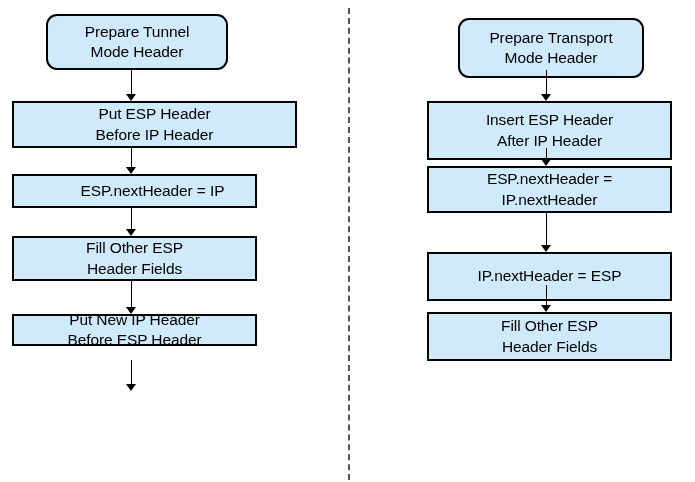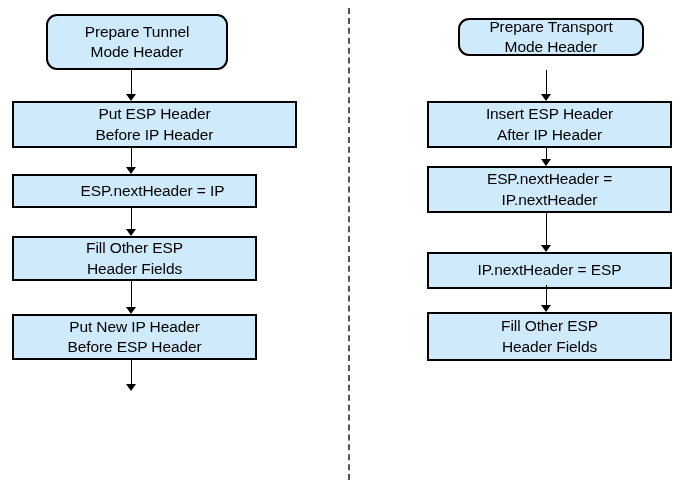--- a/index.html
+++ b/index.html
@@ -100,64 +100,64 @@
   <div class="node" style="left:12px; top:228px; width:245px; height:45px;">
     <span>Fill Other ESP
 Header Fields</span>
   </div>
 
   <div class="connector" style="left:125px; top:273px; height:33px;">
     <div class="stem"></div>
     <div class="head"></div>
   </div>
 
-  <div class="node" style="left:12px; top:306px; width:245px; height:46px;text-align:center;">
+  <div class="node" style="left:12px; top:306px; width:245px; height:32px;text-align:center;">
     <span>Put New IP Header
 Before ESP Header</span>
   </div>
 
   <div class="connector" style="left:125px; top:352px; height:31px;">
     <div class="stem"></div>
     <div class="head"></div>
   </div>
 
 
   <div class="divider" style="left:348px;"></div>
 
-  <div class="node terminal" style="left:458px; top:10px; width:186px; height:38px;">
+  <div class="node terminal" style="left:458px; top:10px; width:186px; height:60px;">
     <span>Prepare Transport
 Mode Header</span>
   </div>
 
   <div class="connector" style="left:540px; top:62px; height:31px;">
     <div class="stem"></div>
     <div class="head"></div>
   </div>
 
-  <div class="node" style="left:427px; top:93px; width:245px; height:47px;">
+  <div class="node" style="left:427px; top:93px; width:245px; height:59px;">
     <span>Insert ESP Header
 After IP Header</span>
   </div>
 
   <div class="connector" style="left:540px; top:140px; height:18px;">
     <div class="stem"></div>
     <div class="head"></div>
   </div>
 
   <div class="node" style="left:427px; top:158px; width:245px; height:47px;">
     <span>ESP.nextHeader =
 IP.nextHeader</span>
   </div>
 
   <div class="connector" style="left:540px; top:205px; height:39px;">
     <div class="stem"></div>
     <div class="head"></div>
   </div>
 
-  <div class="node" style="left:427px; top:244px; width:245px; height:37px;">
+  <div class="node" style="left:427px; top:244px; width:245px; height:49px;">
     <span>IP.nextHeader = ESP</span>
   </div>
 
   <div class="connector" style="left:540px; top:277px; height:27px;">
     <div class="stem"></div>
     <div class="head"></div>
   </div>
 
   <div class="node" style="left:427px; top:304px; width:245px; height:49px;">
     <span>Fill Other ESP

